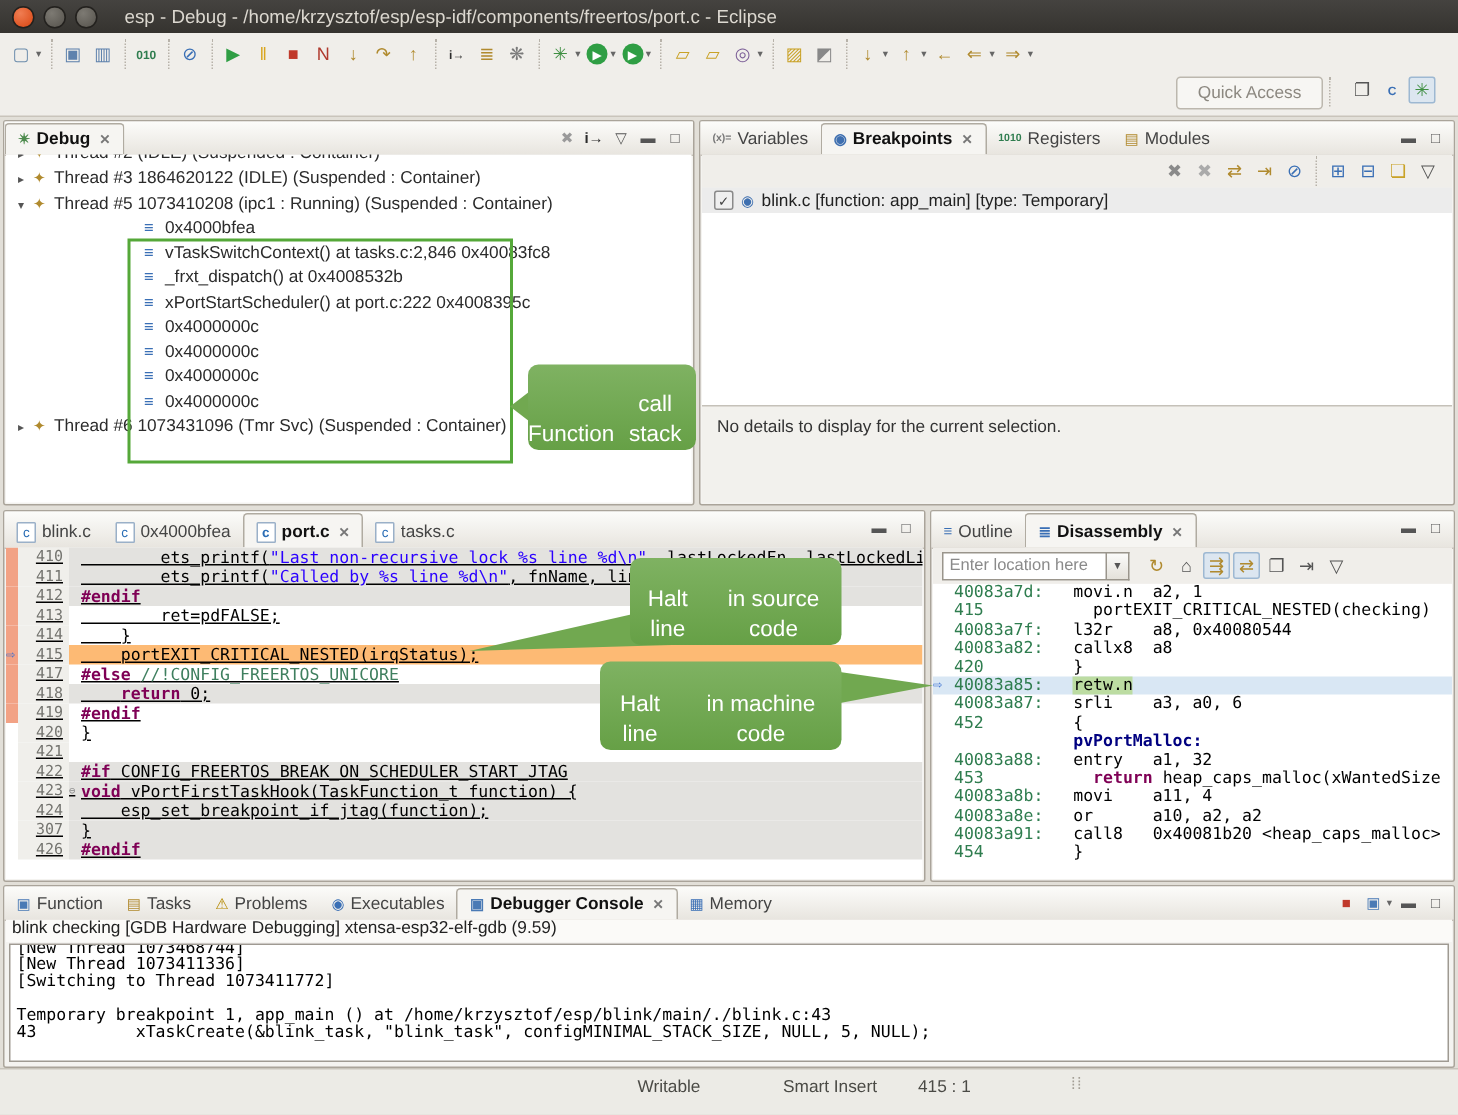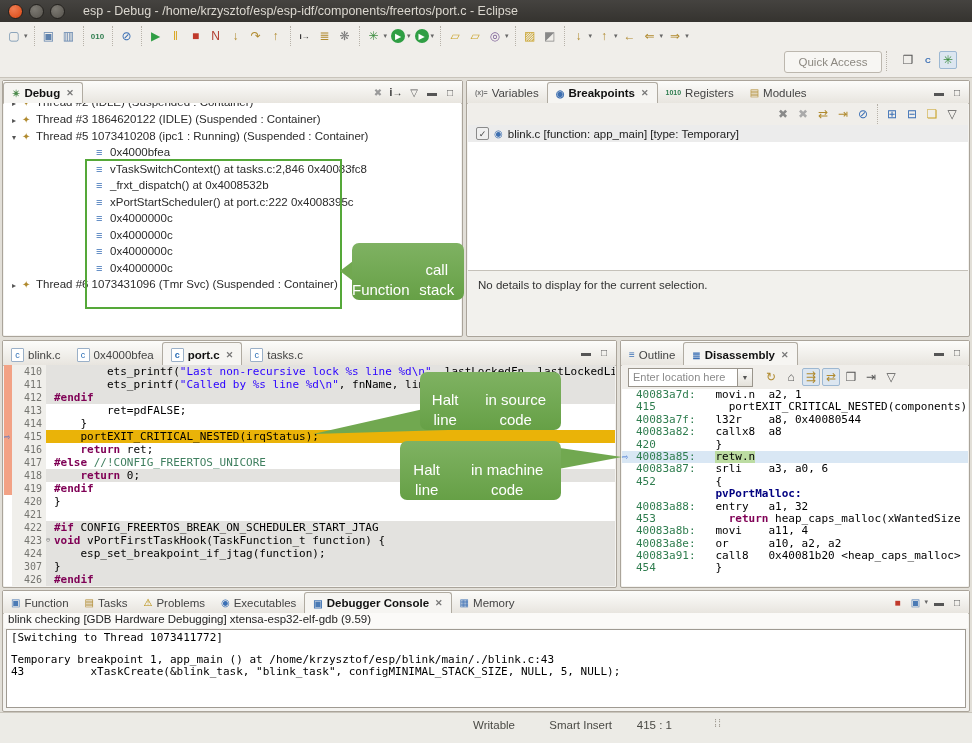--- a/index.html
+++ b/index.html
@@ -45,29 +45,29 @@
   #stack-box{position:absolute;left:82px;top:78px;width:257px;height:150px;border:2px solid #55a839;pointer-events:none;z-index:5;box-sizing:border-box;}
   
   #bp-toolbar{position:absolute;left:1px;top:22px;right:1px;height:22px;background:#f0eeea;display:flex;align-items:center;justify-content:flex-end;padding-right:6px;border-bottom:1px solid #d8d4cc;}
   #bp-list{position:absolute;left:1px;top:44px;right:1px;height:145px;background:#fff;}
   #bp-row{display:flex;align-items:center;height:17px;background:#ececec;font-size:11.5px;color:#222;gap:5px;padding-left:8px;}
   .cb{width:11px;height:11px;border:1px solid #8a8a8a;border-radius:2px;background:#efefef;display:inline-flex;align-items:center;justify-content:center;font-size:9px;color:#444;}
   #bp-details{position:absolute;left:1px;top:189px;right:1px;bottom:1px;background:#f2f1ed;border-top:1px solid #c5c1b9;font-size:11.5px;color:#333;padding:8px 0 0 10px;box-sizing:border-box;}
   
   .etabs{display:flex;align-items:flex-end;height:24px;background:linear-gradient(#fcfcfa,#e8e5df);border-bottom:1px solid #c5c0b7;position:relative;}
   .etabs .tab{height:23px;padding-top:2px;}
-  #editor-body{position:absolute;left:1px;top:24px;right:1px;bottom:1px;background:#fff;overflow:hidden;}
+  #editor-body{position:absolute;left:1px;top:24px;right:1px;bottom:1px;background:#fff;overflow:hidden;text-decoration:underline;}
   .cl{display:flex;height:13px;line-height:13px;font-family:"DejaVu Sans Mono","Liberation Mono",monospace;font-size:11px;position:relative;}
   .cl .ann{width:8px;flex:none;}
   .cl .ann.mark{background:#f2a285;}
   .cl .lnum{width:30px;flex:none;text-align:right;padding-right:4px;color:#757570;background:#f0efeb;font-size:10px;}
   .cl .fold{width:8px;flex:none;font-size:7px;color:#888;line-height:13px;}
   .cl .code{white-space:pre;flex:1;}
   .cl.inactive .code,.cl.inactive .fold{background:#e3e2df;}
-  .cl.halt .code,.cl.halt .fold{background:#eab308;}
+  .cl.halt .code,.cl.halt .fold{background:#fdba74;}
   .iptr{position:absolute;left:0px;top:0;color:#3a6fd0;font-size:10px;z-index:2;}
   .tk-k{color:#7f0055;font-weight:bold;}
   .tk-s{color:#2a00ff;}
   .tk-c{color:#3f7f5f;}
   .tk-d{color:#7f0055;font-weight:bold;}
   
   #disasm-toolbar{position:absolute;left:1px;top:24px;right:1px;height:24px;background:#f0eeea;display:flex;align-items:center;padding-left:6px;border-bottom:1px solid #d8d4cc;}
   #loc-combo{width:104px;height:17px;border:1px solid #9a958c;background:#fff;color:#8a8a8a;font-size:11px;line-height:17px;padding-left:4px;white-space:nowrap;overflow:hidden;}
   #loc-dd{width:14px;height:17px;border:1px solid #9a958c;border-left:none;background:linear-gradient(#fbfbfa,#e4e1da);font-size:7px;display:inline-flex;align-items:center;justify-content:center;color:#555;margin-right:8px;}
   #disasm-body{position:absolute;left:1px;top:48px;right:1px;bottom:1px;background:#fff;overflow:hidden;}
@@ -79,21 +79,21 @@
   .dk-lbl{color:#000080;font-weight:bold;}
   .dk-k{color:#7f0055;font-weight:bold;}
   .dk-hl{background:#bcdca2;}
   
   #console-label{position:absolute;left:1px;top:22px;right:1px;height:15px;background:#fbfaf8;font-size:11.5px;color:#222;padding-left:4px;white-space:nowrap;}
   #console-box{position:absolute;left:3px;top:38px;right:3px;bottom:3px;background:#fff;border:1px solid #9f9a92;overflow:hidden;padding:2px 0 0 4px;box-sizing:border-box;}
   .conline{font-family:"DejaVu Sans Mono","Liberation Mono",monospace;font-size:11px;line-height:11.2px;white-space:pre;color:#000;}
   .conline.clip{margin-top:-6px;}
   
   #statusbar{position:absolute;left:0;top:712px;width:972px;height:31px;background:#ecebe6;border-top:1px solid #c9c5bc;}
-  .sitem{position:absolute;top:6px;font-size:11.5px;color:#4a4a45;text-align:right;}
+  .sitem{position:absolute;top:6px;font-size:11.5px;color:#4a4a45;text-align:left;}
   #drag-dots{position:absolute;left:714px;top:4px;color:#a39e95;font-size:11px;letter-spacing:1px;}
   
   .callout{position:absolute;background:linear-gradient(#7fb262,#66a046);border-radius:7px;color:#fff;display:flex;flex-direction:row;align-items:flex-end;justify-content:center;font-size:15px;line-height:1.35;z-index:30;text-align:center;}
   #overlay-svg{position:absolute;left:0;top:0;z-index:29;pointer-events:none;}
 </style>
 </head>
 <body>
 
 <div id="titlebar">
   <span class="winbtn close"></span>
@@ -300,26 +300,20 @@
       </div>
       <div class="cl halt">
         <span class="ann mark"></span>
         <span class="iptr">⇨</span>
         <span class="lnum">415</span>
         <span class="fold"></span>
         <span class="code"><span>    portEXIT_CRITICAL_NESTED(irqStatus);</span></span>
       </div>
       <div class="cl">
         <span class="ann mark"></span>
-        <span class="lnum">416</span>
-        <span class="fold"></span>
-        <span class="code"><span>    </span><span class="tk-k">return</span><span> ret;</span></span>
-      </div>
-      <div class="cl">
-        <span class="ann mark"></span>
         <span class="lnum">417</span>
         <span class="fold"></span>
         <span class="code"><span class="tk-d">#else </span><span class="tk-c">//!CONFIG_FREERTOS_UNICORE</span></span>
       </div>
       <div class="cl inactive">
         <span class="ann mark"></span>
         <span class="lnum">418</span>
         <span class="fold"></span>
         <span class="code"><span>    </span><span class="tk-k">return</span><span> 0;</span></span>
       </div>
@@ -400,21 +394,21 @@
         <span class="ic" style="color: rgb(85, 85, 85);">⌂</span>
         <span class="ic pressed" style="color: rgb(176, 138, 46);">⇶</span>
         <span class="ic pressed" style="color: rgb(176, 138, 46);">⇄</span>
         <span class="ic" style="color: rgb(85, 85, 85);">❐</span>
         <span class="ic" style="color: rgb(85, 85, 85);">⇥</span>
         <span class="ic" style="color: rgb(85, 85, 85);">▽</span>
       </span>
   </div>
   <div id="disasm-body">
       <div class="dl"><span class="dgut"></span><span class="dk-a">40083a7d:</span><span>   movi.n  a2, 1</span></div>
-      <div class="dl"><span class="dgut"></span><span class="dk-ln">415</span><span>           portEXIT_CRITICAL_NESTED(components)</span></div>
+      <div class="dl"><span class="dgut"></span><span class="dk-ln">415</span><span>           portEXIT_CRITICAL_NESTED(checking)</span></div>
       <div class="dl"><span class="dgut"></span><span class="dk-a">40083a7f:</span><span>   l32r    a8, 0x40080544</span></div>
       <div class="dl"><span class="dgut"></span><span class="dk-a">40083a82:</span><span>   callx8  a8</span></div>
       <div class="dl"><span class="dgut"></span><span class="dk-ln">420</span><span>         }</span></div>
       <div class="dl current"><span class="dgut" style="color: rgb(58, 111, 208); font-size: 10px;">⇨</span><span class="dk-a">40083a85:</span><span>   </span><span class="dk-hl">retw.n</span></div>
       <div class="dl"><span class="dgut"></span><span class="dk-a">40083a87:</span><span>   srli    a3, a0, 6</span></div>
       <div class="dl"><span class="dgut"></span><span class="dk-ln">452</span><span>         {</span></div>
       <div class="dl"><span class="dgut"></span><span>            </span><span class="dk-lbl">pvPortMalloc:</span></div>
       <div class="dl"><span class="dgut"></span><span class="dk-a">40083a88:</span><span>   entry   a1, 32</span></div>
       <div class="dl"><span class="dgut"></span><span class="dk-ln">453</span><span>           </span><span class="dk-k">return</span><span> heap_caps_malloc(xWantedSize</span></div>
       <div class="dl"><span class="dgut"></span><span class="dk-a">40083a8b:</span><span>   movi    a11, 4</span></div>
@@ -456,20 +450,22 @@
     <span class="hdr-icons">
         <span class="ic" style="color: rgb(192, 57, 43);">■</span>
         <span class="ic" style="color: rgb(74, 122, 181);">▣</span>
         <span class="dd">▾</span>
         <span class="ic" style="color: rgb(85, 85, 85);">▬</span>
         <span class="ic" style="color: rgb(85, 85, 85);">□</span>
       </span>
   </div>
   <div id="console-label">blink checking [GDB Hardware Debugging] xtensa-esp32-elf-gdb (9.59)</div>
   <div id="console-box">
+      <div class="conline clip">[New Thread 1073468744]</div>
+      <div class="conline">[New Thread 1073411336]</div>
       <div class="conline">[Switching to Thread 1073411772]</div>
       <div class="conline"> </div>
       <div class="conline">Temporary breakpoint 1, app_main () at /home/krzysztof/esp/blink/main/./blink.c:43</div>
       <div class="conline">43          xTaskCreate(&amp;blink_task, "blink_task", configMINIMAL_STACK_SIZE, NULL, 5, NULL);</div>
     </div>
 </div>
 
 <div id="statusbar">
   <span class="sitem" style="left:425px;width:90px;">Writable</span>
   <span class="sitem" style="left:522px;width:90px;">Smart Insert</span>

